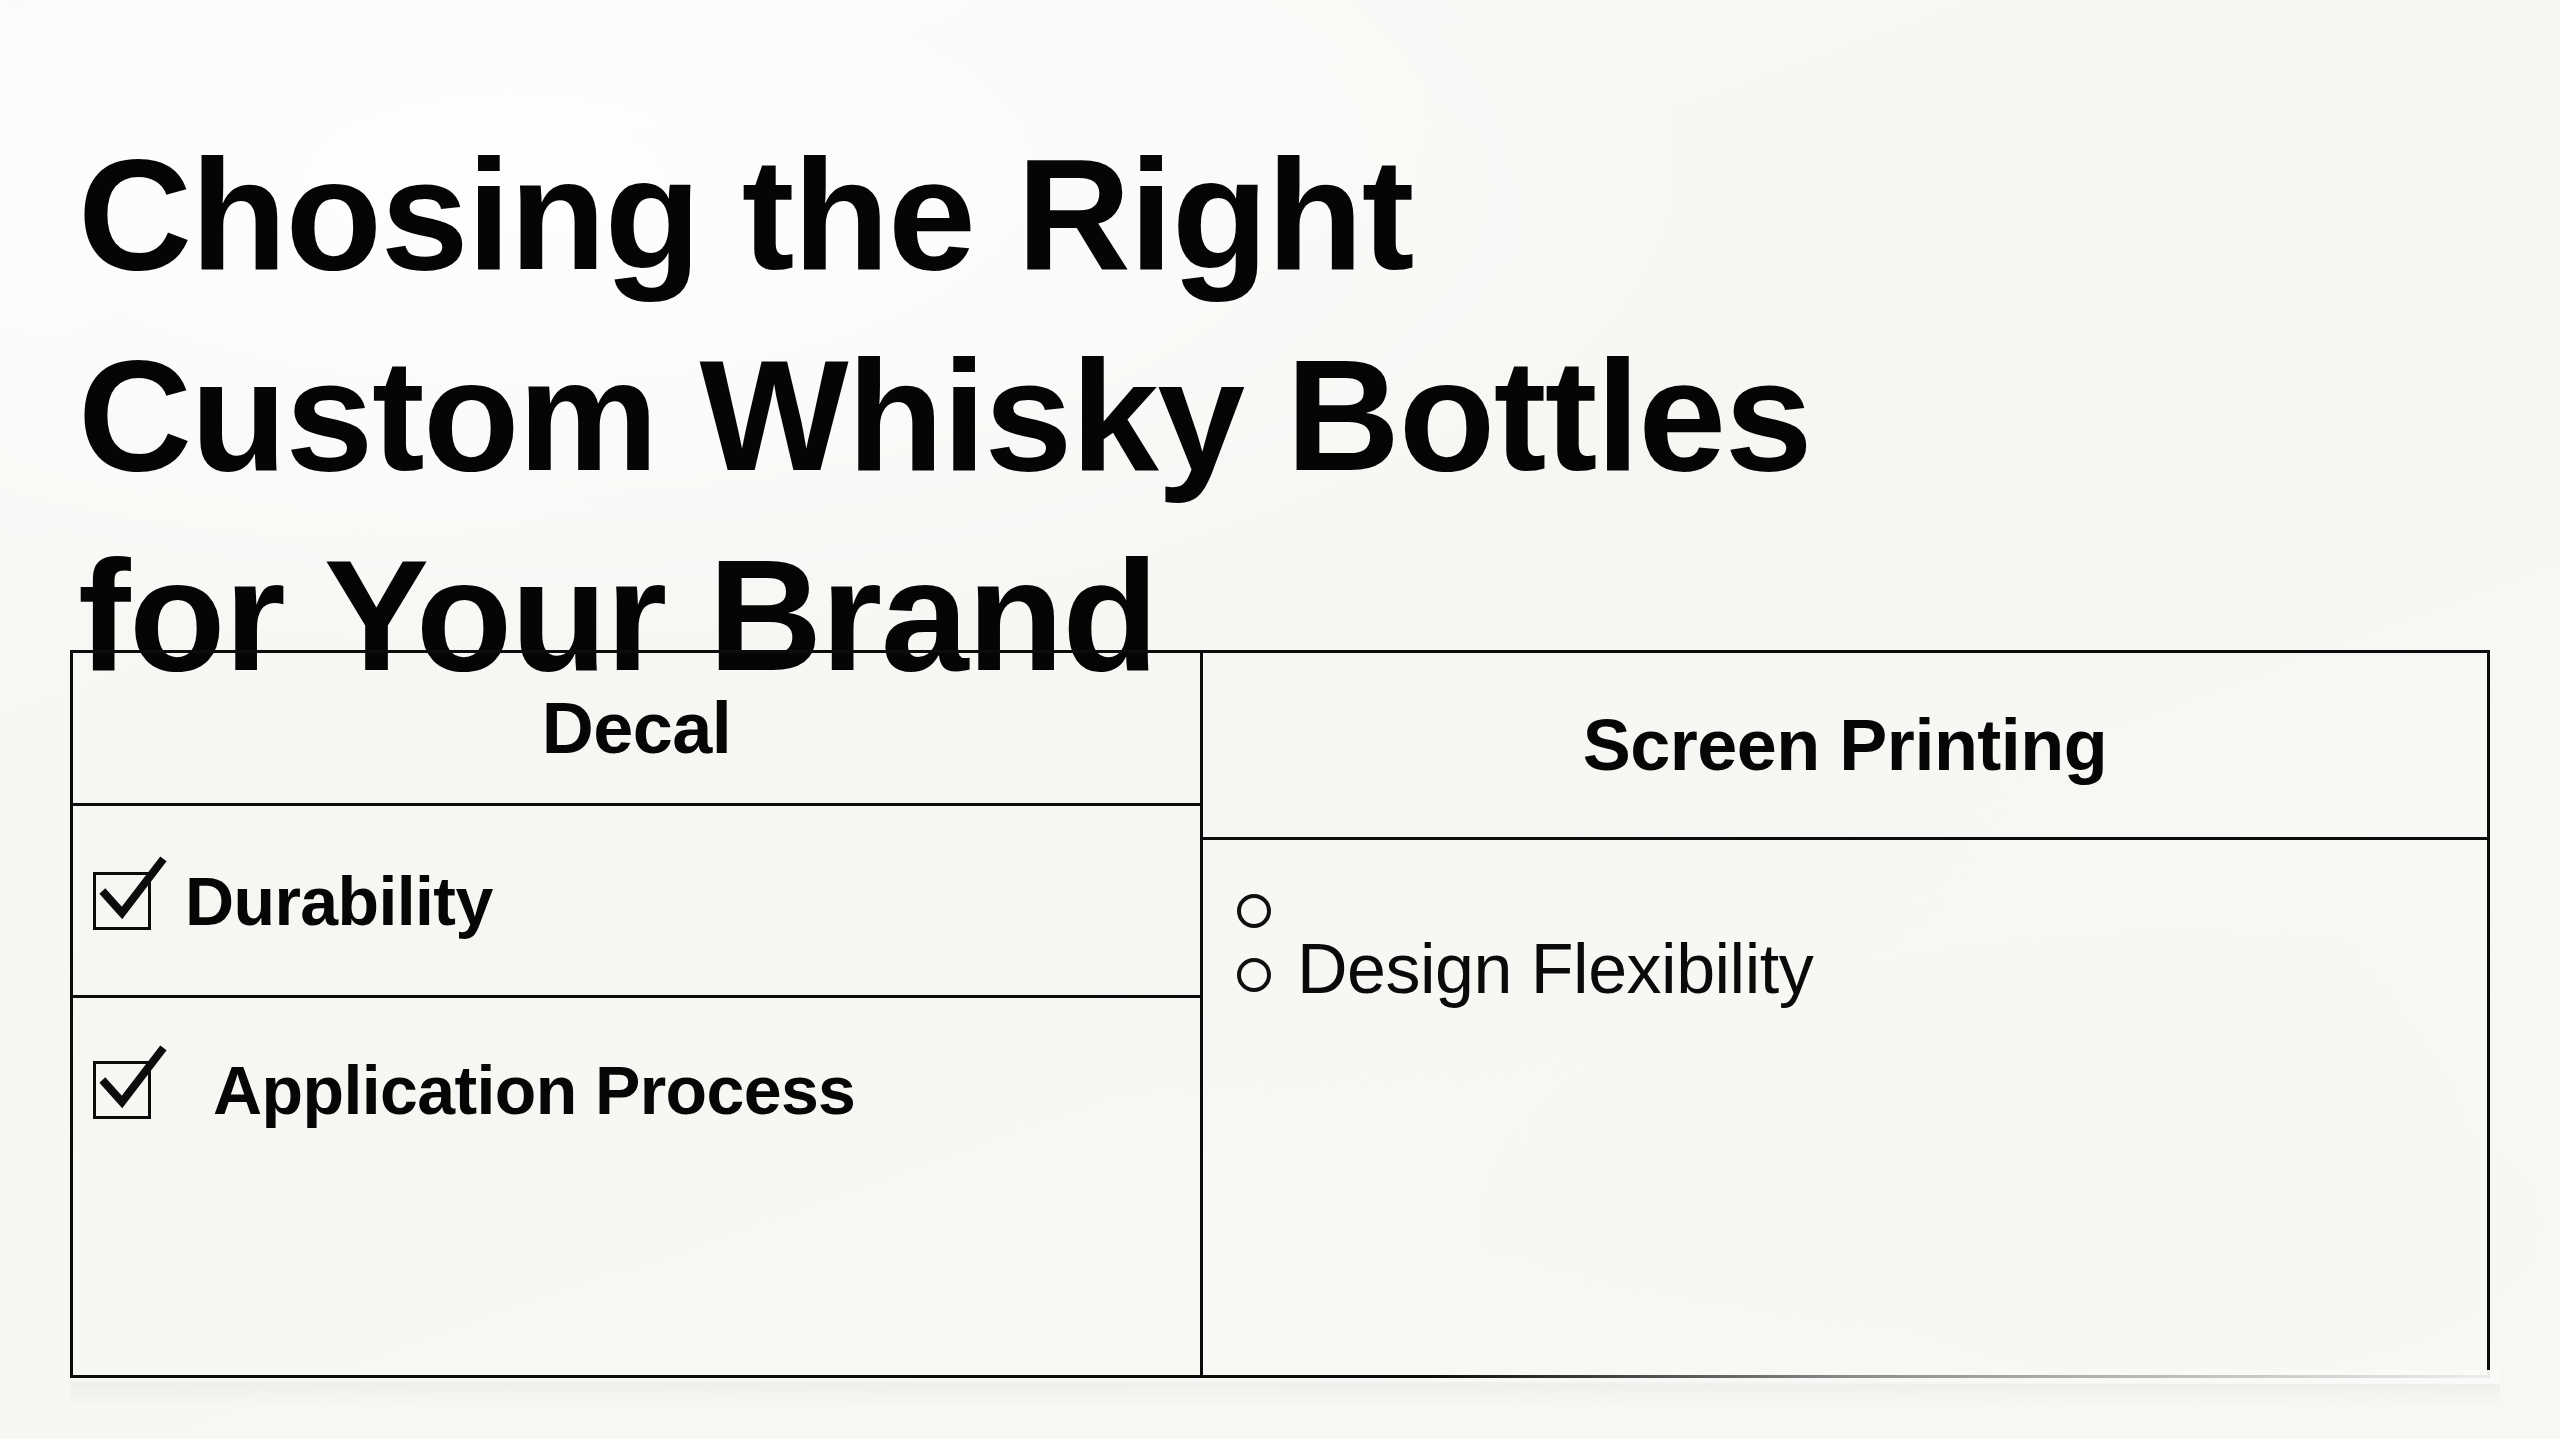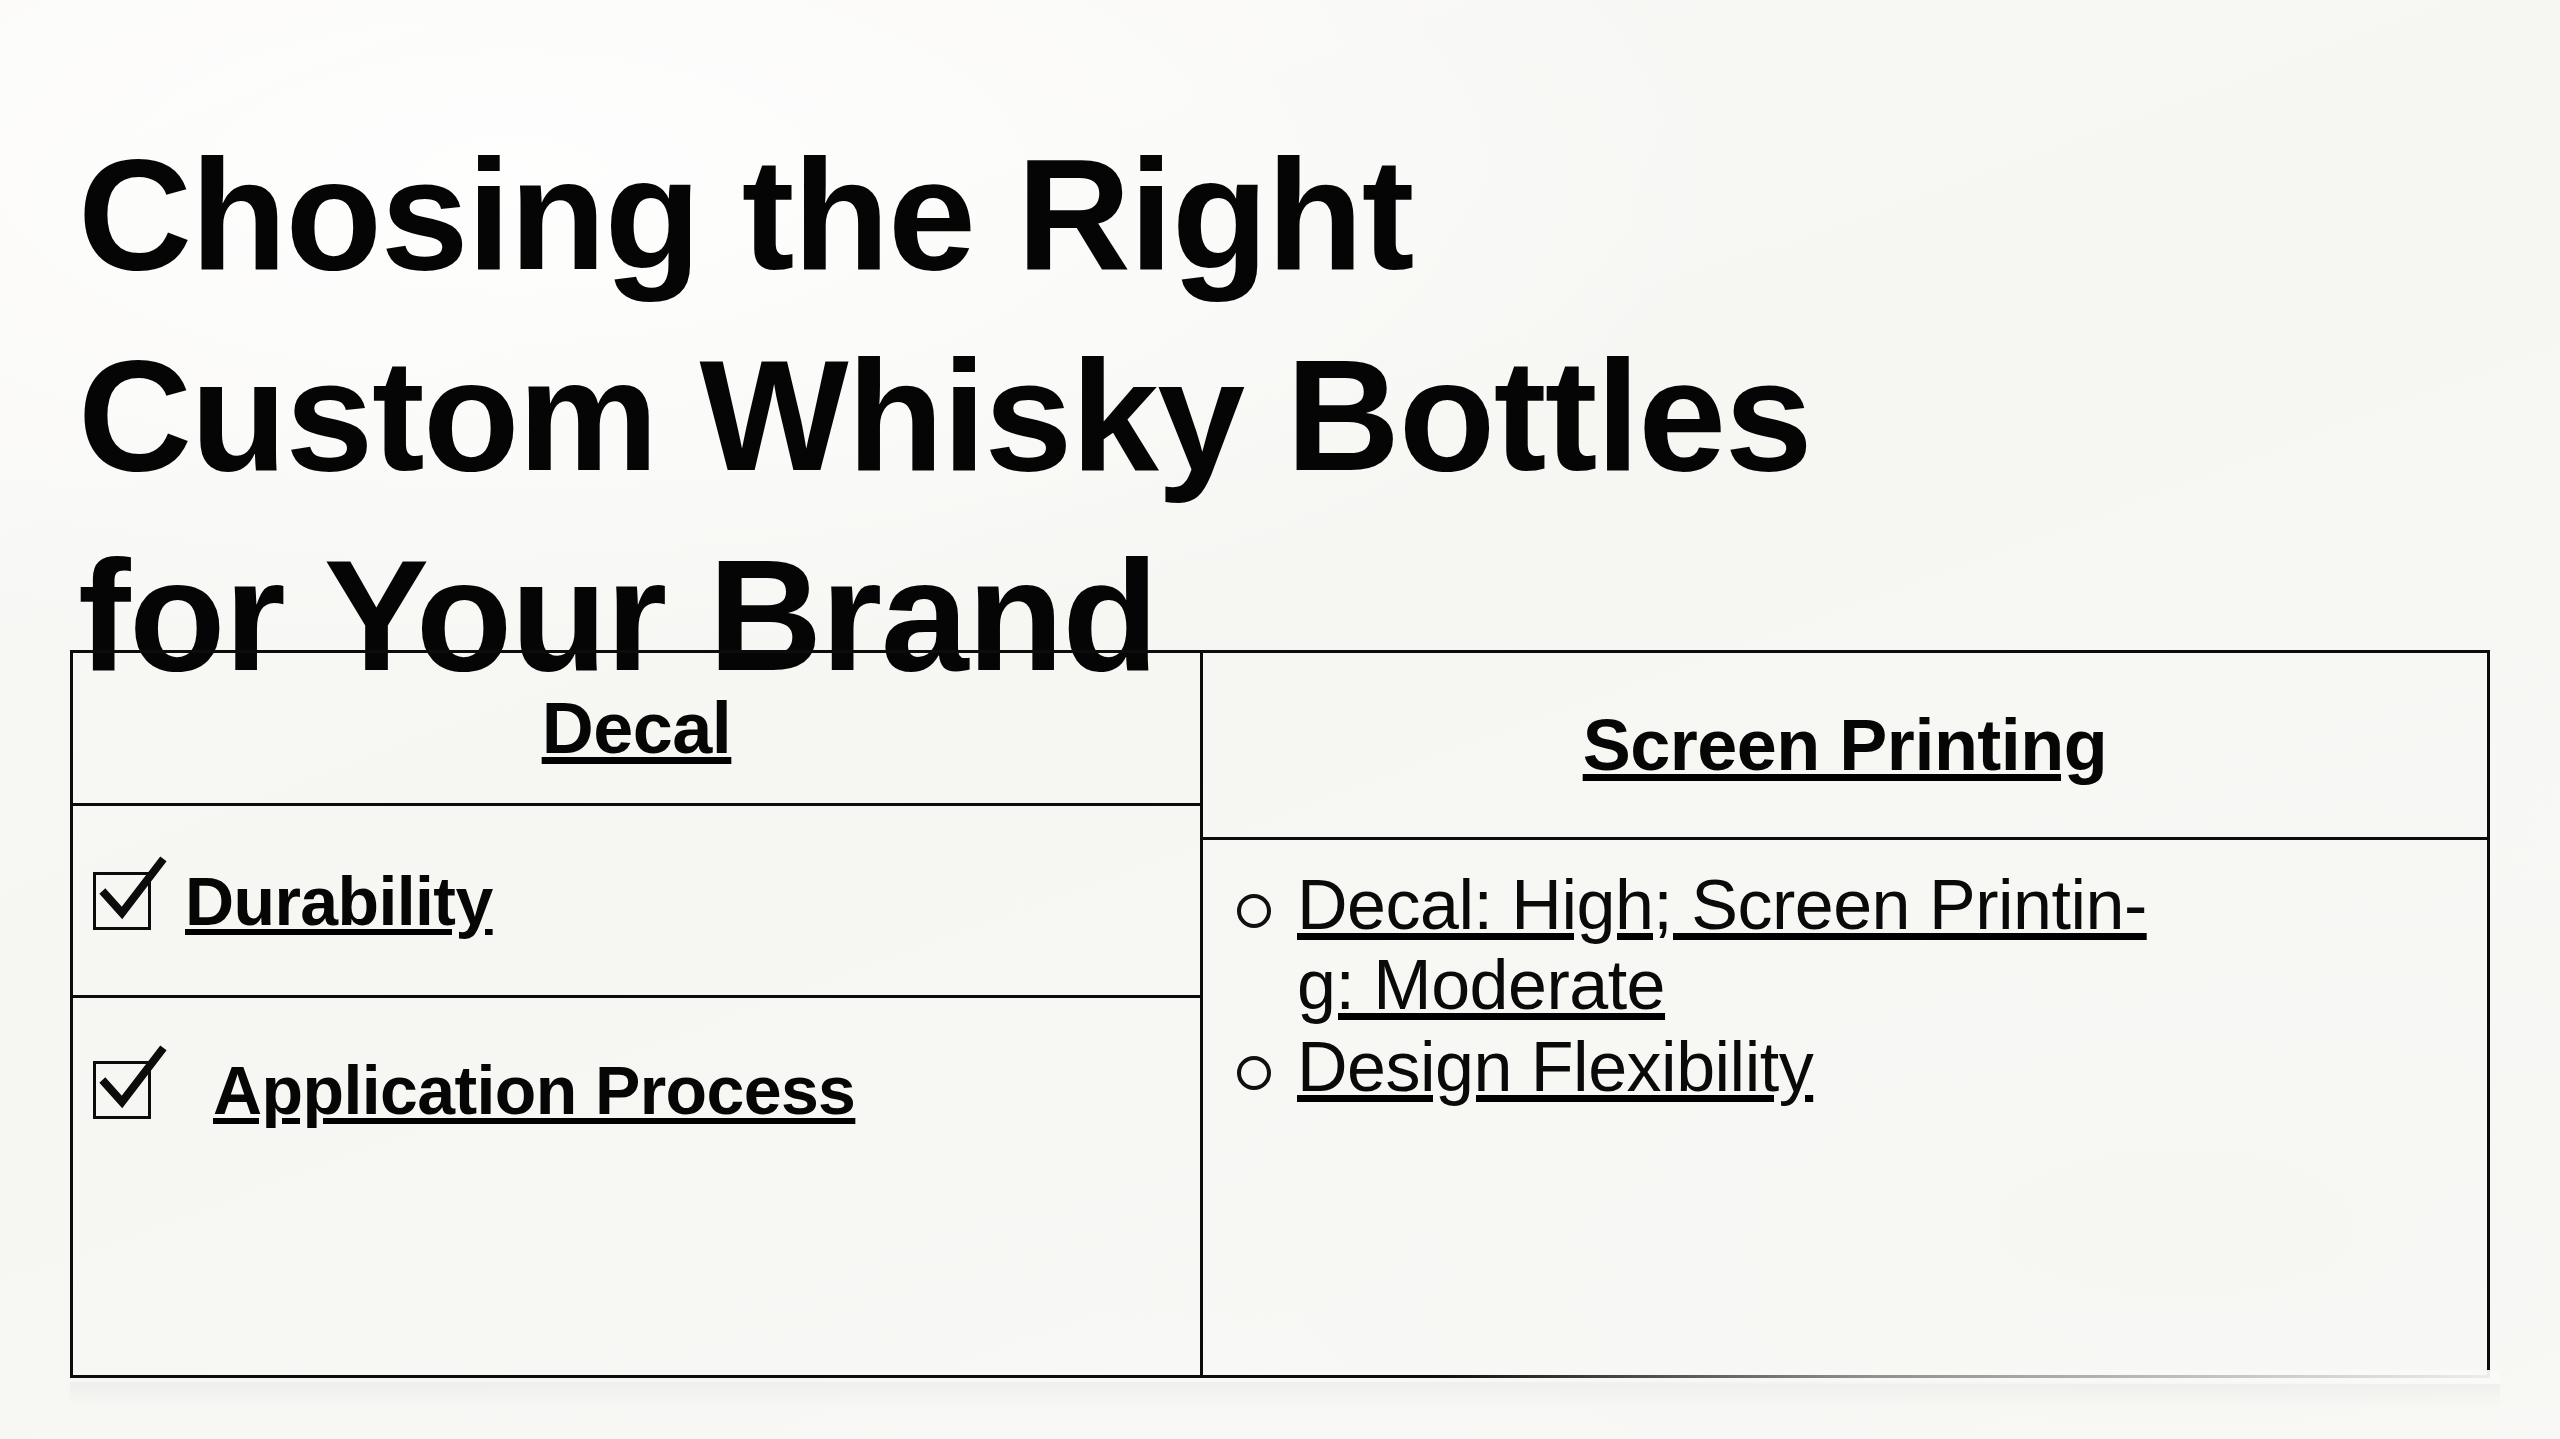--- a/index.html
+++ b/index.html
@@ -52,21 +52,20 @@
     position: absolute;
     left: 70px;
     top: 650px;
     width: 2420px;
     height: 728px;
     border: 3px solid #0c0c0c;
     box-sizing: border-box;
     display: flex;
     flex-direction: row;
     background: transparent;
-    text-decoration: underline;
   }
   .col-left {
     width: 1130px;
     box-sizing: border-box;
     border-right: 3px solid #0c0c0c;
     display: flex;
     flex-direction: column;
   }
   .col-right {
     flex: 1 1 auto;
@@ -245,22 +244,20 @@
     <div class="col-right">
 
       <div class="head-cell-right">
         <span class="head-text">Screen Printing</span>
       </div>
 
       <div class="right-body">
 
         <div class="bullet-item">
           <span class="bullet-mark"></span>
-          <span class="bullet-text">Decal: High; Screen Printin-
-g: Moderate</span>
         </div>
 
         <div class="bullet-item">
           <span class="bullet-mark"></span>
           <span class="bullet-text">Design Flexibility</span>
         </div>
 
       </div>
 
     </div>

